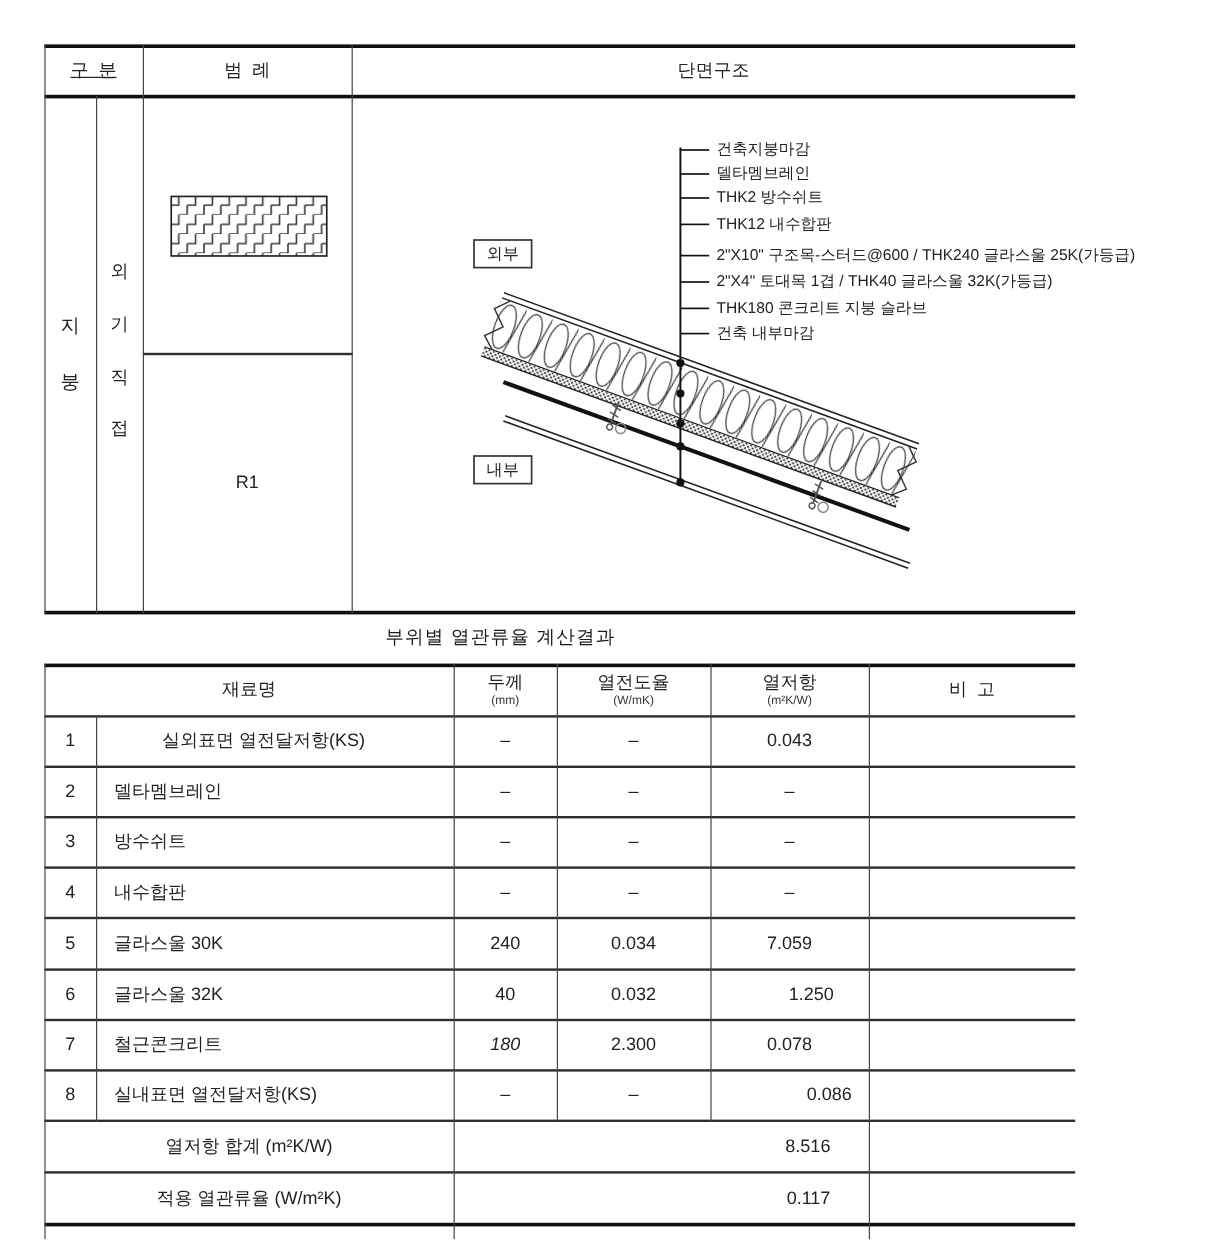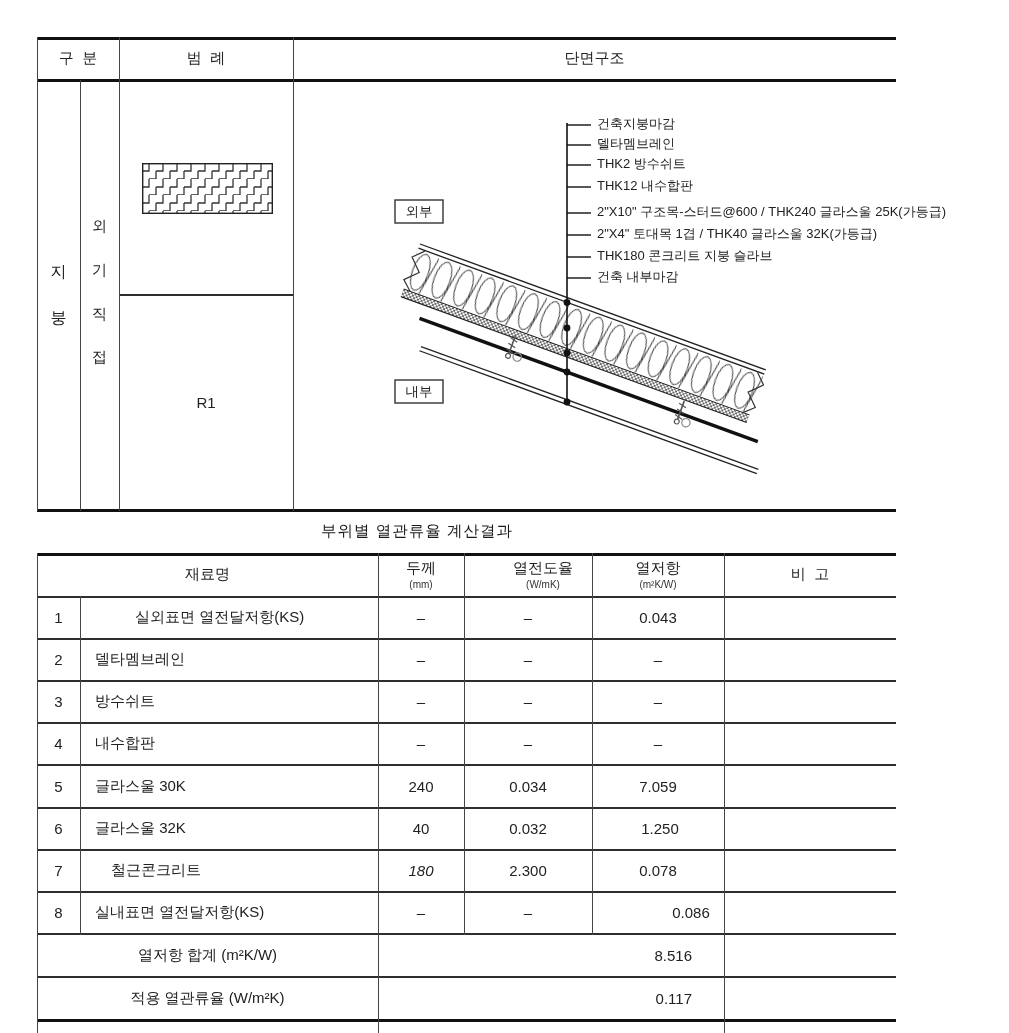--- a/index.html
+++ b/index.html
@@ -26,21 +26,21 @@
 
   <div class="hl thick" style="left:37px;top:37px;width:859px;"></div>
   <div class="hl thick" style="left:37px;top:79px;width:859px;"></div>
   <div class="hl thick" style="left:37px;top:509px;width:859px;"></div>
   <div class="hl" style="left:119px;top:294px;width:175px;height:1.5px;"></div>
   <div class="vl" style="left:37px;top:37px;height:474px;"></div>
   <div class="vl" style="left:119px;top:37px;height:474px;"></div>
   <div class="vl" style="left:293px;top:37px;height:474px;"></div>
   <div class="vl" style="left:80px;top:80px;height:431px;"></div>
 
-  <div class="t" style="left:37px;top:38px;width:82px;height:41px;">구  분</div>
+  <div class="t" style="left:37px;top:38px;width:82px;height:41px;text-decoration:underline;">구  분</div>
   <div class="t" style="left:119px;top:38px;width:174px;height:41px;">범  례</div>
   <div class="t" style="left:293px;top:38px;width:603px;height:41px;">단면구조</div>
 
   <div class="vchar" style="left:37px;top:262px;">지</div>
   <div class="vchar" style="left:37px;top:308px;">붕</div>
 
   <div class="vchar" style="left:78px;top:217px;font-size:15px;">외</div>
   <div class="vchar" style="left:78px;top:261px;font-size:15px;">기</div>
   <div class="vchar" style="left:78px;top:305px;font-size:15px;">직</div>
   <div class="vchar" style="left:78px;top:348px;font-size:15px;">접</div>
@@ -159,21 +159,21 @@
   <div class="vl" style="left:378px;top:553px;height:480px;"></div>
   <div class="vl" style="left:464px;top:553px;height:382px;"></div>
   <div class="vl" style="left:592px;top:553px;height:382px;"></div>
   <div class="vl" style="left:724px;top:553px;height:480px;"></div>
 
   <div style="position:absolute;left:37px;top:553px;width:859px;height:43px;">
     <div class="t" style="left:0;top:0;width:341px;height:43px;">재료명</div>
     <div class="t" style="left:341px;top:0;width:86px;height:43px;">
       <span class="hdr2"><span>두께</span><span class="unit">(mm)</span></span>
     </div>
-    <div class="t" style="left:427px;top:0;width:128px;height:43px;padding-left:15px;">
+    <div class="t" style="left:427px;top:0;width:128px;height:43px;">
       <span class="hdr2"><span>열전도율</span><span class="unit">(W/mK)</span></span>
     </div>
     <div class="t" style="left:555px;top:0;width:132px;height:43px;">
       <span class="hdr2"><span>열저항</span><span class="unit">(m²K/W)</span></span>
     </div>
     <div class="t" style="left:687px;top:0;width:172px;height:43px;">비  고</div>
   </div>
 
   <div style="position:absolute;left:37px;top:597px;width:859px;height:41px;">
     <div class="t" style="left:0;width:43px;height:41px;">1</div>
@@ -208,25 +208,25 @@
     <div class="t left" style="left:58px;width:280px;height:42px;">글라스울 30K</div>
     <div class="t" style="left:341px;width:86px;height:42px;">240</div>
     <div class="t" style="left:427px;width:128px;height:42px;">0.034</div>
     <div class="t" style="left:555px;width:132px;height:42px;">7.059</div>
   </div>
   <div style="position:absolute;left:37px;top:808px;width:859px;height:41px;">
     <div class="t" style="left:0;width:43px;height:41px;">6</div>
     <div class="t left" style="left:58px;width:280px;height:41px;">글라스울 32K</div>
     <div class="t" style="left:341px;width:86px;height:41px;">40</div>
     <div class="t" style="left:427px;width:128px;height:41px;">0.032</div>
-    <div class="t" style="left:547px;width:132px;height:41px;padding-left:10px;">1.250</div>
+    <div class="t" style="left:563px;width:132px;height:41px;padding-left:10px;">1.250</div>
   </div>
   <div style="position:absolute;left:37px;top:850px;width:859px;height:41px;">
     <div class="t" style="left:0;width:43px;height:41px;">7</div>
-    <div class="t left" style="left:58px;width:280px;height:41px;margin-left:16px;">철근콘크리트</div>
+    <div class="t left" style="left:58px;width:280px;height:41px;">철근콘크리트</div>
     <div class="t" style="left:341px;width:86px;height:41px;font-style:italic;">180</div>
     <div class="t" style="left:427px;width:128px;height:41px;">2.300</div>
     <div class="t" style="left:555px;width:132px;height:41px;">0.078</div>
   </div>
   <div style="position:absolute;left:37px;top:892px;width:859px;height:41px;">
     <div class="t" style="left:0;width:43px;height:41px;">8</div>
     <div class="t left" style="left:58px;width:280px;height:41px;">실내표면 열전달저항(KS)</div>
     <div class="t" style="left:341px;width:86px;height:41px;">–</div>
     <div class="t" style="left:427px;width:128px;height:41px;">–</div>
     <div class="t" style="left:555px;width:132px;height:41px;padding-left:33px;">0.086</div>

